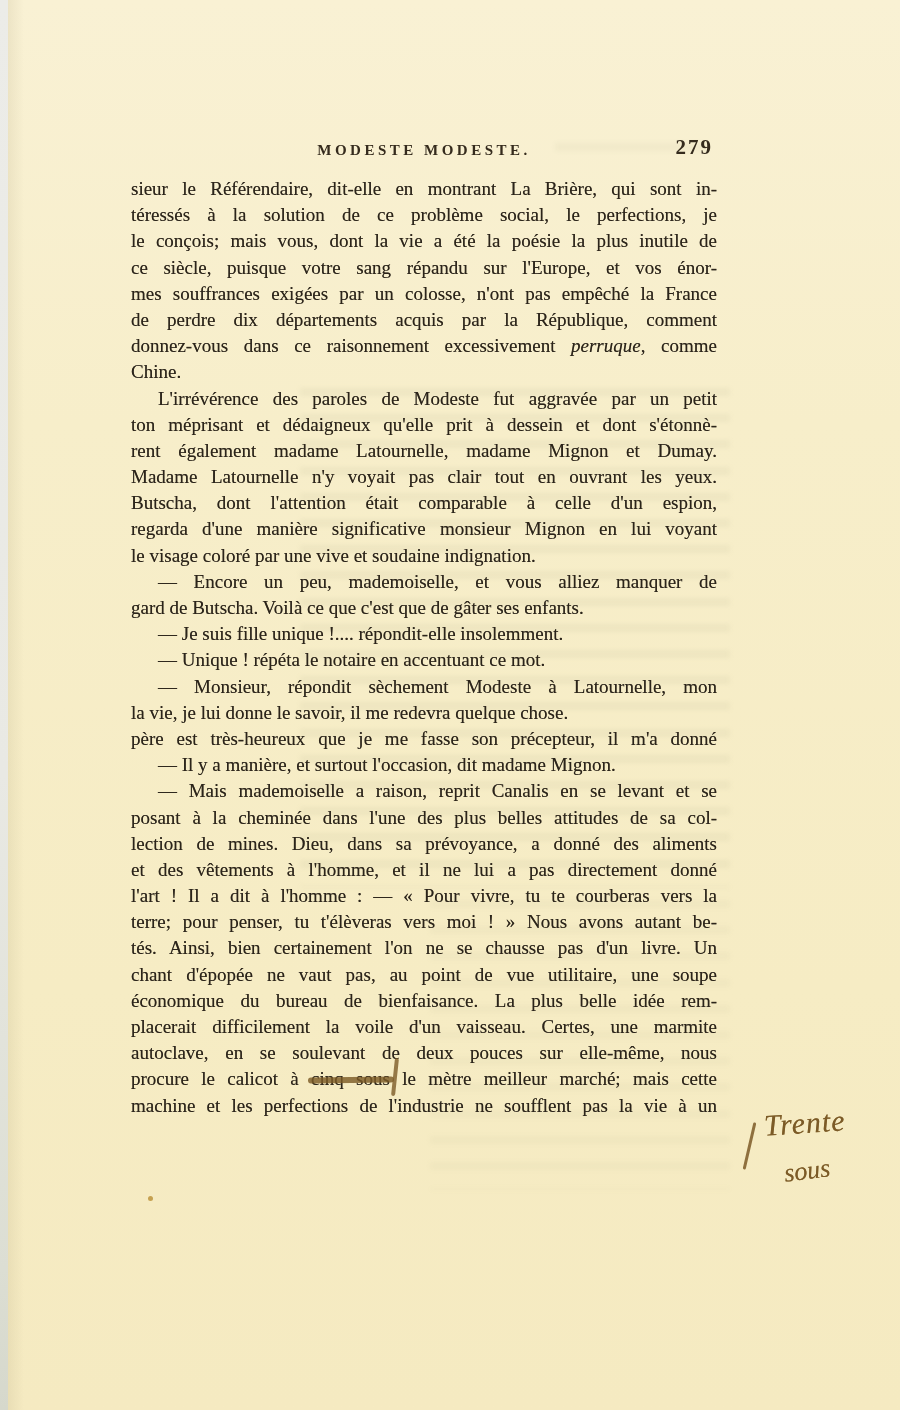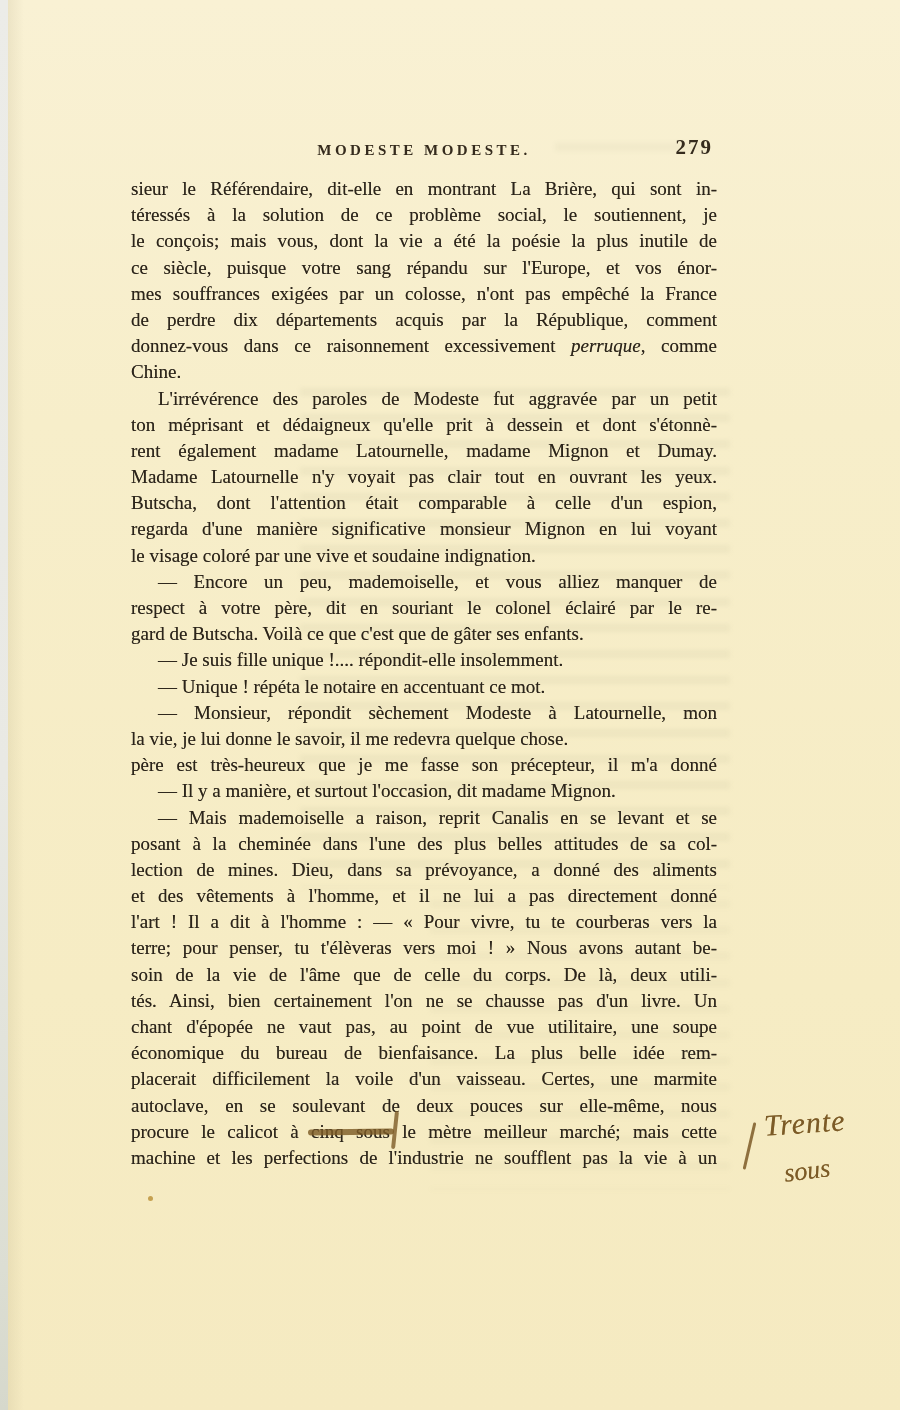--- a/index.html
+++ b/index.html
@@ -69,50 +69,48 @@
   <div class="ghost ghost-a"></div>
   <div class="ghost ghost-c"></div>
 
   <div class="running-header">
     <span class="title">MODESTE MODESTE.</span>
     <span class="pageno">279</span>
   </div>
 
   <div class="text-block" id="text-block">
       <div class="line"><span>sieur le Référendaire, dit-elle en montrant La Brière, qui sont in-</span></div>
-      <div class="line"><span>téressés à la solution de ce problème social, le soutiennent, je</span></div>
+      <div class="line"><span>téressés à la solution de ce problème social, le perfections, je</span></div>
       <div class="line"><span>le conçois; mais vous, dont la vie a été la poésie la plus inutile de</span></div>
       <div class="line"><span>ce siècle, puisque votre sang répandu sur l'Europe, et vos énor-</span></div>
       <div class="line"><span>mes souffrances exigées par un colosse, n'ont pas empêché la France</span></div>
       <div class="line"><span>de perdre dix départements acquis par la République, comment</span></div>
       <div class="line"><span>donnez-vous dans ce raisonnement excessivement </span><span class="seg-italic">perruque</span><span>, comme</span></div>
       <div class="line endline"><span>Chine.</span></div>
       <div class="line ind"><span>L'irrévérence des paroles de Modeste fut aggravée par un petit</span></div>
       <div class="line"><span>ton méprisant et dédaigneux qu'elle prit à dessein et dont s'étonnè-</span></div>
       <div class="line"><span>rent également madame Latournelle, madame Mignon et Dumay.</span></div>
       <div class="line"><span>Madame Latournelle n'y voyait pas clair tout en ouvrant les yeux.</span></div>
       <div class="line"><span>Butscha, dont l'attention était comparable à celle d'un espion,</span></div>
       <div class="line"><span>regarda d'une manière significative monsieur Mignon en lui voyant</span></div>
       <div class="line endline"><span>le visage coloré par une vive et soudaine indignation.</span></div>
       <div class="line ind"><span>— Encore un peu, mademoiselle, et vous alliez manquer de</span></div>
-      <div class="line"><span>respect à votre père, dit en souriant le colonel éclairé par le re-</span></div>
       <div class="line endline"><span>gard de Butscha. Voilà ce que c'est que de gâter ses enfants.</span></div>
       <div class="line ind endline"><span>— Je suis fille unique !.... répondit-elle insolemment.</span></div>
       <div class="line ind endline"><span>— Unique ! répéta le notaire en accentuant ce mot.</span></div>
       <div class="line ind"><span>— Monsieur, répondit sèchement Modeste à Latournelle, mon</span></div>
       <div class="line endline"><span>la vie, je lui donne le savoir, il me redevra quelque chose.</span></div>
       <div class="line"><span>père est très-heureux que je me fasse son précepteur, il m'a donné</span></div>
       <div class="line ind endline"><span>— Il y a manière, et surtout l'occasion, dit madame Mignon.</span></div>
       <div class="line ind"><span>— Mais mademoiselle a raison, reprit Canalis en se levant et se</span></div>
       <div class="line"><span>posant à la cheminée dans l'une des plus belles attitudes de sa col-</span></div>
       <div class="line"><span>lection de mines. Dieu, dans sa prévoyance, a donné des aliments</span></div>
       <div class="line"><span>et des vêtements à l'homme, et il ne lui a pas directement donné</span></div>
       <div class="line"><span>l'art ! Il a dit à l'homme : — « Pour vivre, tu te courberas vers la</span></div>
       <div class="line"><span>terre; pour penser, tu t'élèveras vers moi ! » Nous avons autant be-</span></div>
-      <div class="line"><span>soin de la vie de l'âme que de celle du corps. De là, deux utili-</span></div>
       <div class="line"><span>tés. Ainsi, bien certainement l'on ne se chausse pas d'un livre. Un</span></div>
       <div class="line"><span>chant d'épopée ne vaut pas, au point de vue utilitaire, une soupe</span></div>
       <div class="line"><span>économique du bureau de bienfaisance. La plus belle idée rem-</span></div>
       <div class="line"><span>placerait difficilement la voile d'un vaisseau. Certes, une marmite</span></div>
       <div class="line"><span>autoclave, en se soulevant de deux pouces sur elle-même, nous</span></div>
       <div class="line"><span>procure le calicot à </span><span class="seg-strike">cinq sous</span><span> le mètre meilleur marché; mais cette</span></div>
       <div class="line"><span>machine et les perfections de l'industrie ne soufflent pas la vie à un</span></div>
     </div>
 
   <div class="margin-note">

